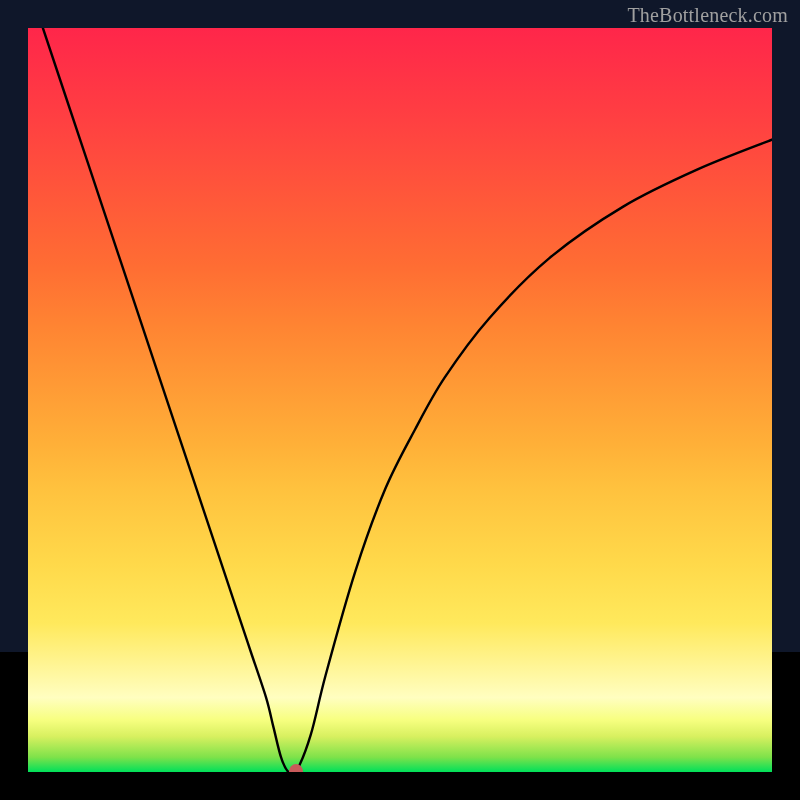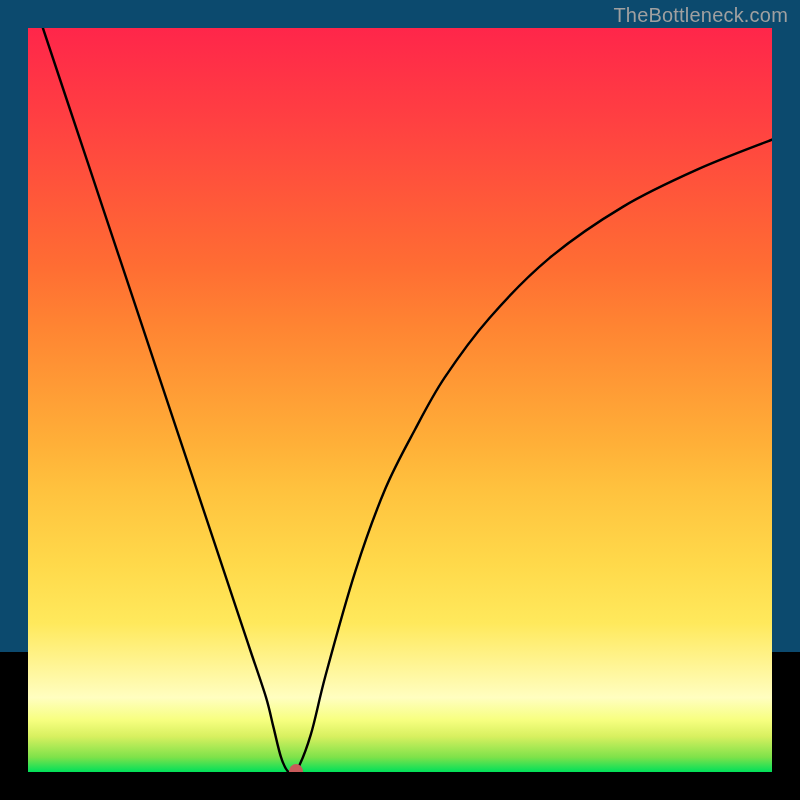--- a/index.html
+++ b/index.html
@@ -8,21 +8,22 @@
     width: 800px;
     height: 800px;
     overflow: hidden;
     font-family: Arial, Helvetica, sans-serif;
     background: #000;
   }
   .frame {
     position: relative;
     width: 800px;
     height: 652px;
-    background: #0c4a6e;
+    background: #0f172a;
+    font-family: Liberation Serif, serif;
   }
   .plot-area {
     position: absolute;
     left: 28px;
     top: 28px;
     width: 744px;
     height: 744px;
     overflow: hidden;
   }
   .gradient {

